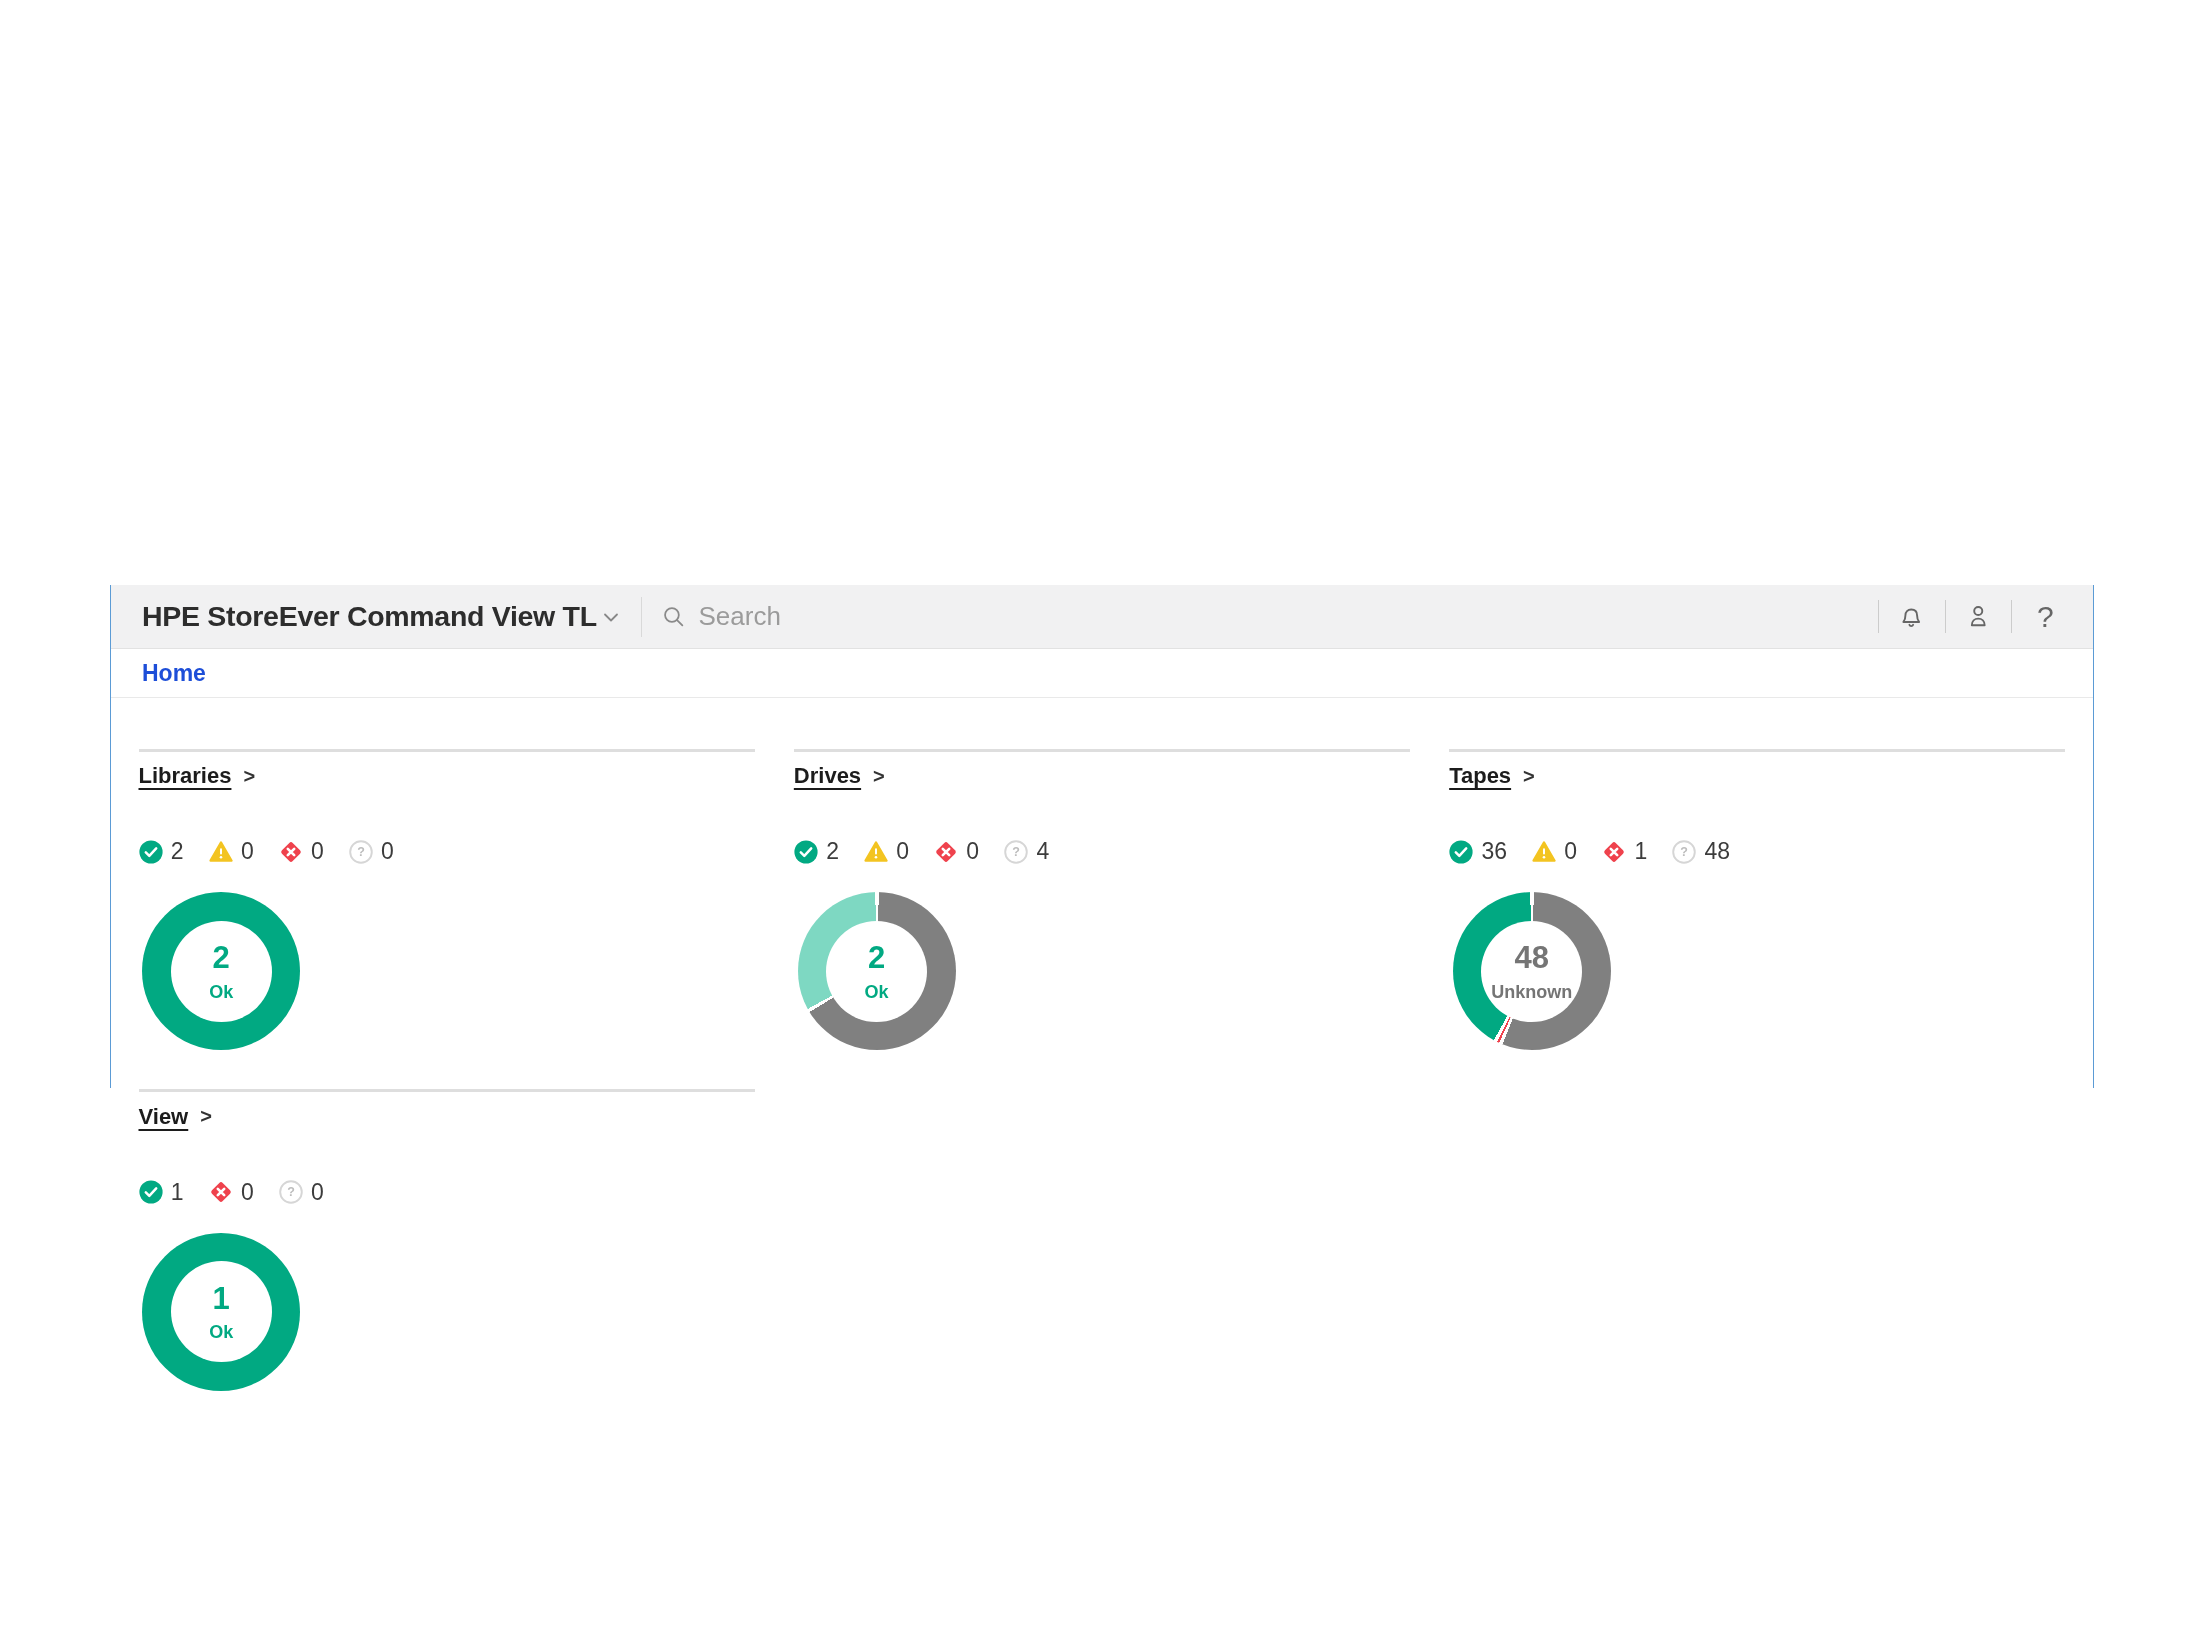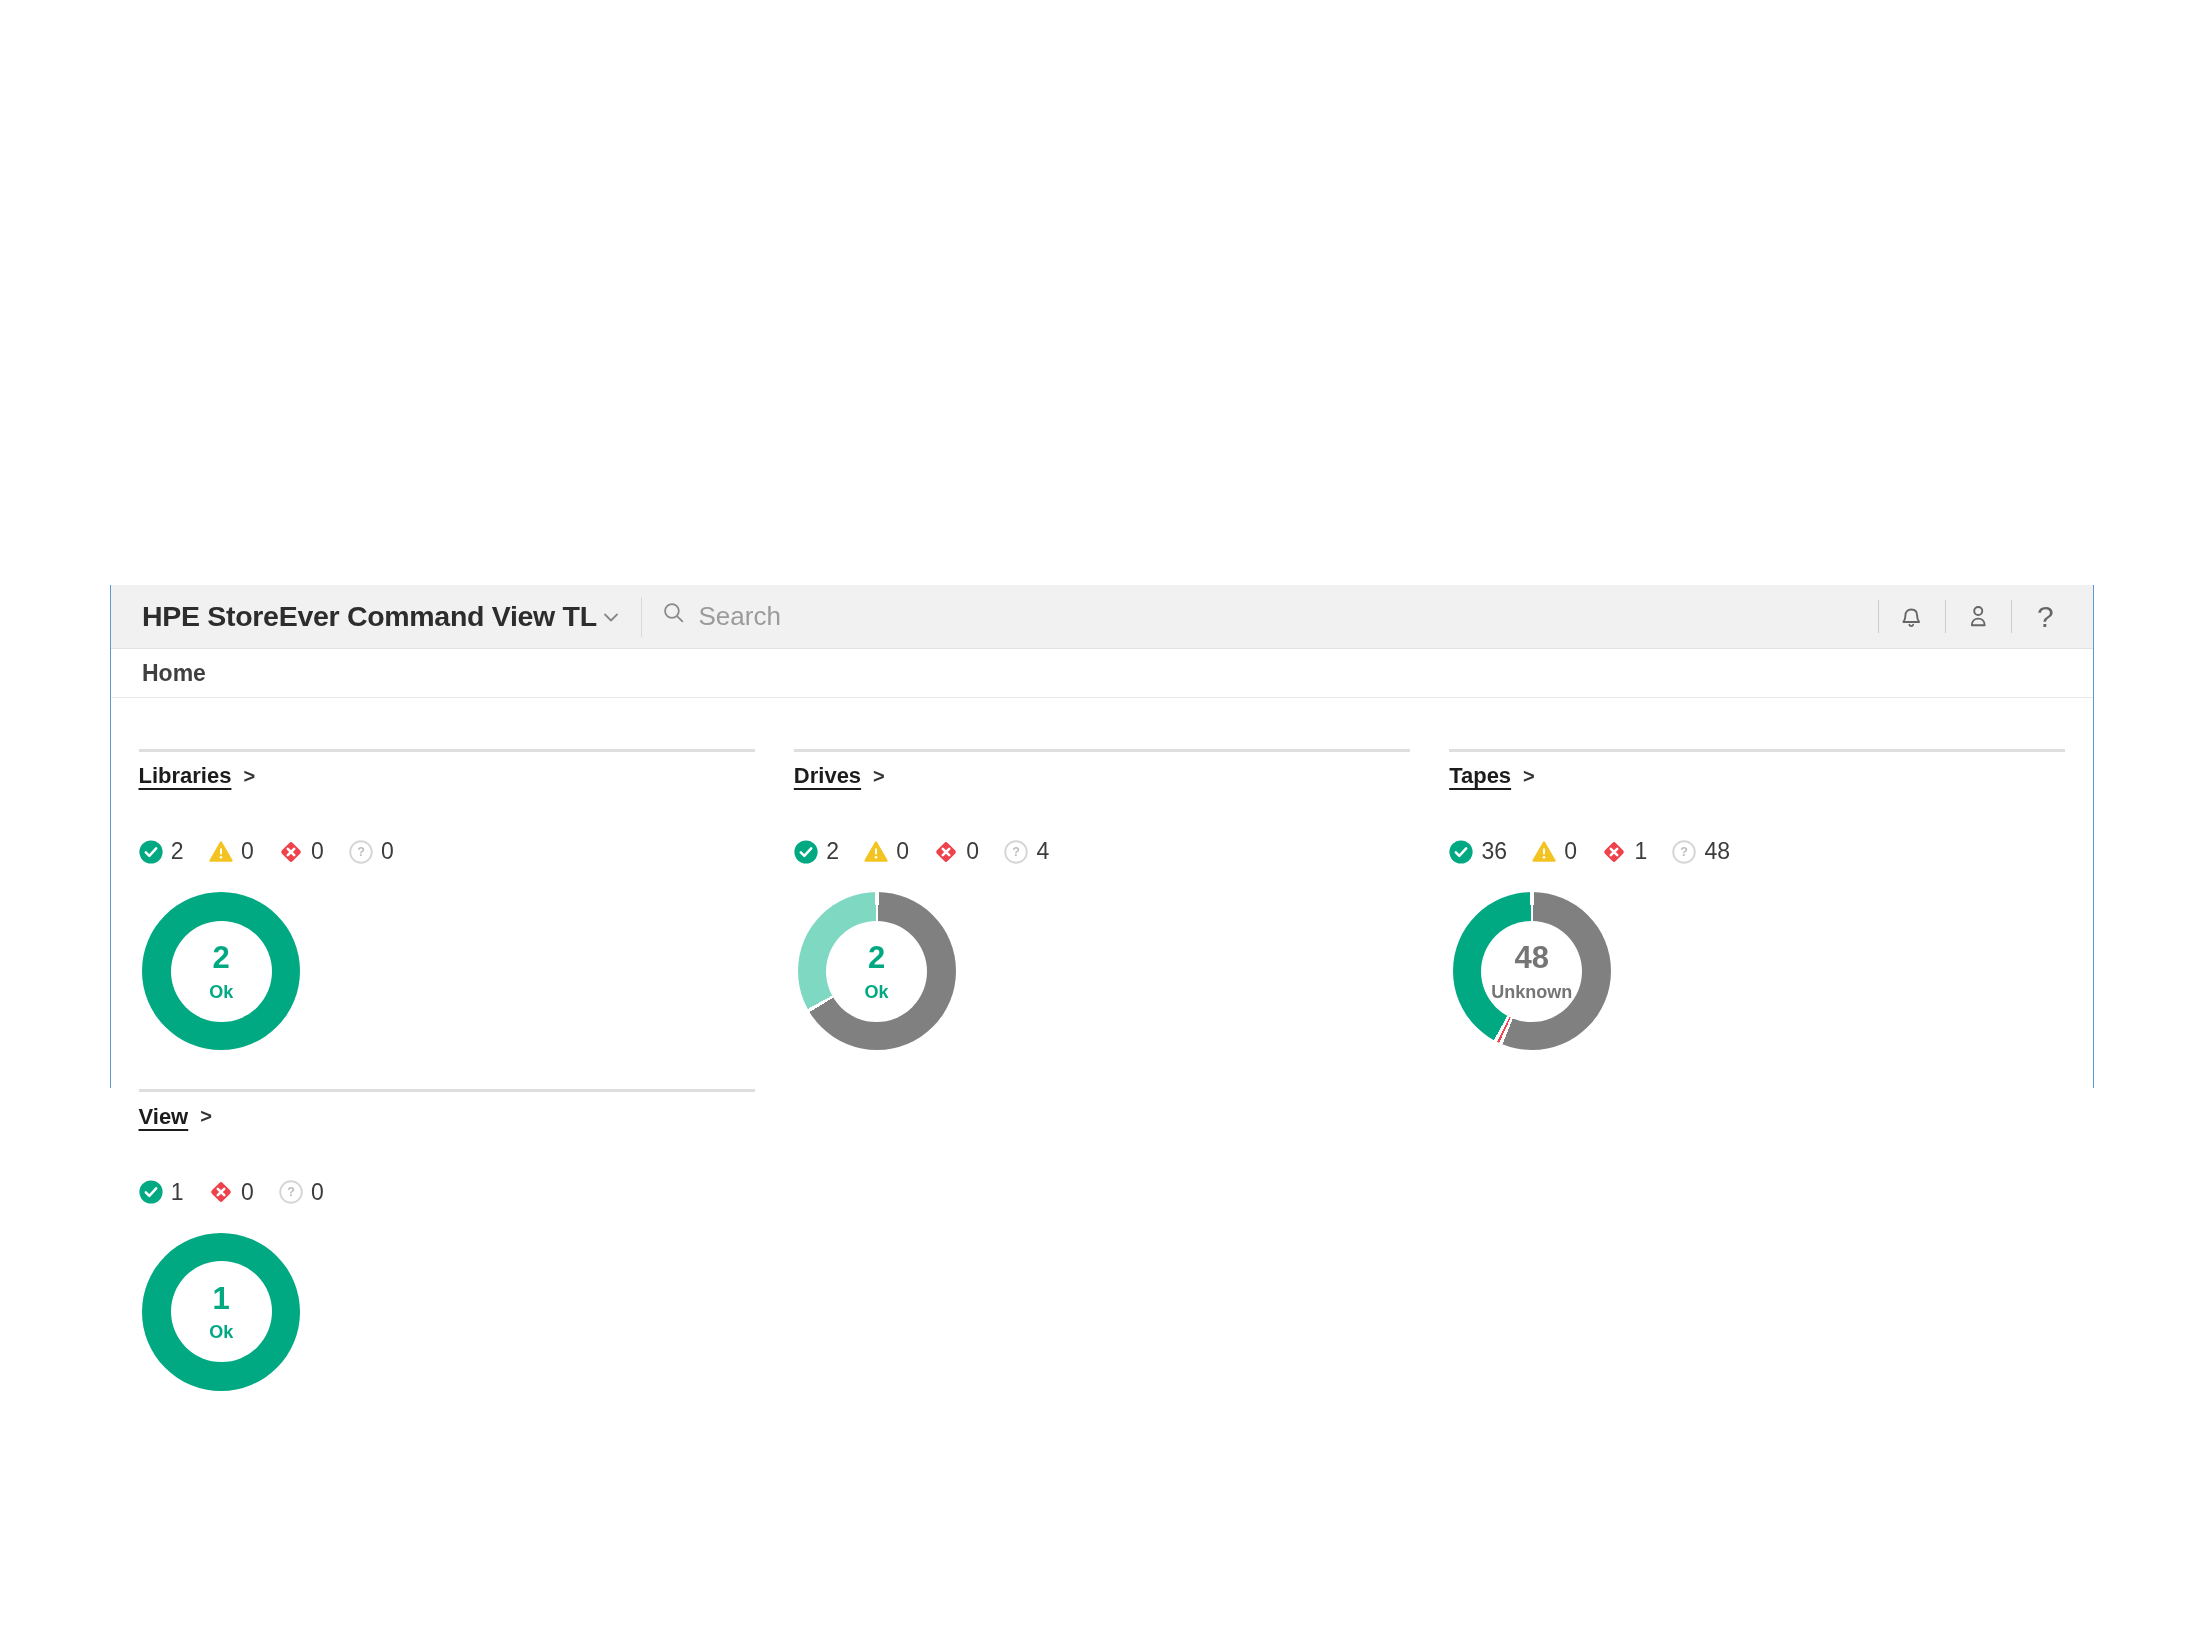--- a/index.html
+++ b/index.html
@@ -8,33 +8,33 @@
   .page{position:absolute;left:110px;top:585px;width:1984px;height:503px;
         border-left:0.9px solid #5B9BD5;border-right:0.9px solid #5B9BD5;background:#fff;box-sizing:border-box;}
 
   
   .topbar{height:64px;background:#f1f1f2;border-bottom:0.9px solid #e2e2e2;
           display:flex;align-items:center;padding:0 14.7px 0 31px;box-sizing:border-box;}
   .app-menu{display:flex;align-items:center;gap:2px;cursor:pointer;}
   .app-title{font-size:28.5px;font-weight:bold;color:#2d2d2d;letter-spacing:-0.3px;white-space:nowrap;}
   .vdiv{width:0.9px;height:40px;background:#d9d9d9;margin:0 18.4px;flex:none;}
   .vdiv.short{height:33px;background:#cccccc;margin:0;}
-  .search{display:flex;gap:11px;flex:1;}
+  .search{display:flex;align-items:center;gap:11px;flex:1;}
   .search input{border:none;background:transparent;outline:none;font-family:"Liberation Sans",sans-serif;
                 font-size:26px;color:#555;width:478px;}
   .search input::placeholder{color:#9b9b9b;opacity:1;}
   .topbar-right{margin-left:auto;display:flex;align-items:center;}
   .icon-btn{width:66px;height:62px;display:flex;align-items:center;justify-content:center;
             background:none;border:none;cursor:pointer;color:#666;padding:0;}
   .help-glyph{font-size:30px;color:#666;font-weight:400;}
 
   
   .breadcrumb-bar{height:48px;display:flex;align-items:center;padding:0 31px;
                   border-bottom:0.9px solid #e9e9e9;background:#fff;}
-  .breadcrumb-bar span{font-size:23px;font-weight:bold;color:#404040;text-align:center;}
+  .breadcrumb-bar span{font-size:23px;font-weight:bold;color:#1d4ed8;text-align:center;}
 
   
   .cards{display:grid;grid-template-columns:repeat(3,1fr);gap:39px;padding:51px 27.5px 0 27.5px;}
   .card-rule{height:2.8px;background:#dedede;}
   .card-head{margin-top:9.2px;height:31px;display:flex;align-items:center;gap:12px;}
   .card-link{font-size:22px;font-weight:bold;color:#1c1c1c;cursor:pointer;
              text-decoration:underline;text-decoration-thickness:2.3px;text-underline-offset:4.6px;}
   .card-arrow{font-size:20px;font-weight:600;color:#333;}
   .status-row{margin-top:48px;display:flex;align-items:center;height:24px;}
   .status-item{display:flex;align-items:center;gap:8.3px;margin-right:25px;}

